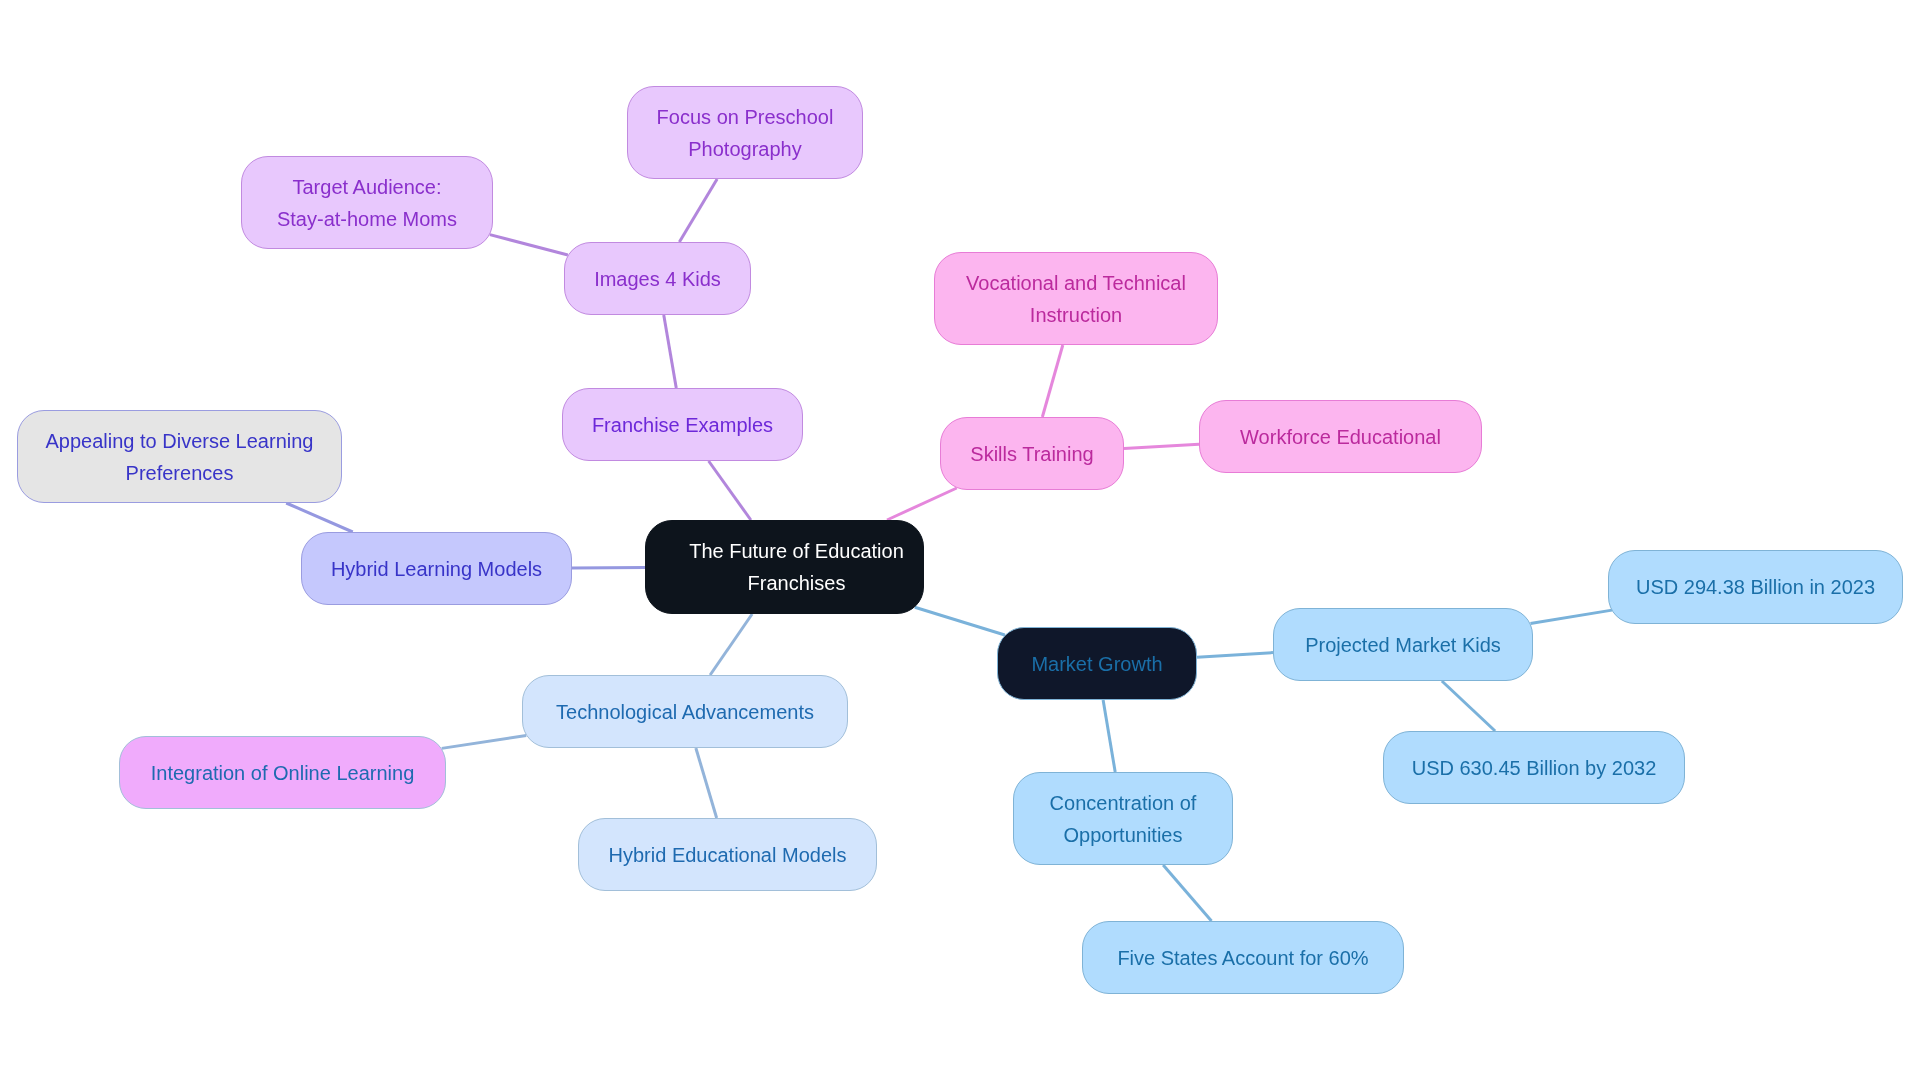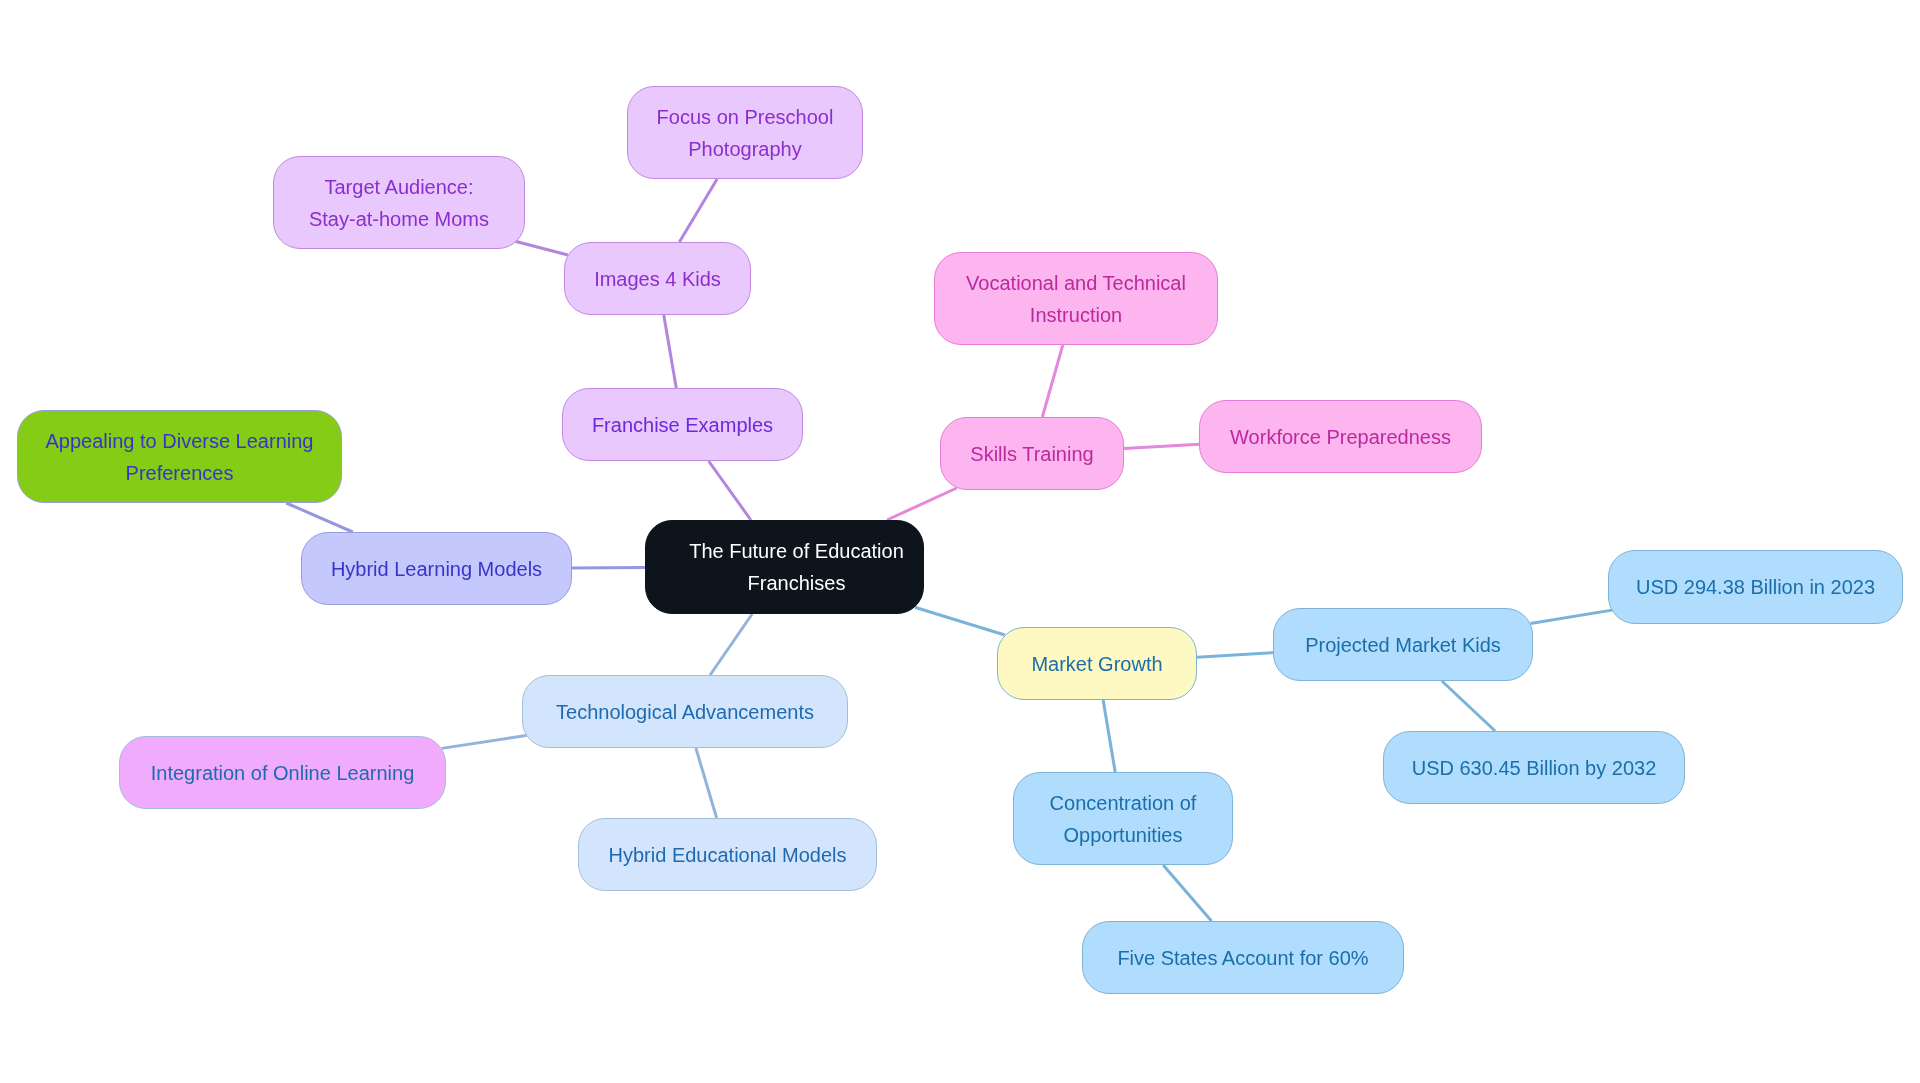--- a/index.html
+++ b/index.html
@@ -41,48 +41,48 @@
   </svg>
   <div id="nodelayer">
     <div class="node" style="left: 645px; top: 520px; width: 279px; height: 94px; border-radius: 27px; background: rgb(13, 20, 28); border-color: rgb(13, 20, 28); color: rgb(255, 255, 255); padding-left: 24px;">
       <span class="lbl">The Future of Education
 Franchises</span>
     </div>
     <div class="node" style="left: 627px; top: 86px; width: 236px; height: 93px; border-radius: 27px; background: rgb(232, 200, 253); border-color: rgb(193, 138, 224); color: rgb(138, 47, 204);">
       <span class="lbl">Focus on Preschool
 Photography</span>
     </div>
-    <div class="node" style="left: 241px; top: 156px; width: 252px; height: 93px; border-radius: 27px; background: rgb(232, 200, 253); border-color: rgb(193, 138, 224); color: rgb(138, 47, 204); margin-left: 32px;">
+    <div class="node" style="left: 241px; top: 156px; width: 252px; height: 93px; border-radius: 27px; background: rgb(232, 200, 253); border-color: rgb(193, 138, 224); color: rgb(138, 47, 204);">
       <span class="lbl">Target Audience:
 Stay-at-home Moms</span>
     </div>
     <div class="node" style="left: 564px; top: 242px; width: 187px; height: 73px; border-radius: 27px; background: rgb(232, 200, 253); border-color: rgb(193, 138, 224); color: rgb(138, 47, 204); justify-content: center;">
       <span class="lbl">Images 4 Kids</span>
     </div>
     <div class="node" style="left: 562px; top: 388px; width: 241px; height: 73px; border-radius: 27px; background: rgb(232, 200, 253); border-color: rgb(193, 138, 224); color: #6d28d9;">
       <span class="lbl">Franchise Examples</span>
     </div>
     <div class="node" style="left: 934px; top: 252px; width: 284px; height: 93px; border-radius: 27px; background: rgb(252, 181, 239); border-color: rgb(231, 124, 214); color: rgb(187, 42, 157);">
       <span class="lbl">Vocational and Technical
 Instruction</span>
     </div>
     <div class="node" style="left: 940px; top: 417px; width: 184px; height: 73px; border-radius: 27px; background: rgb(252, 181, 239); border-color: rgb(231, 124, 214); color: rgb(187, 42, 157);">
       <span class="lbl">Skills Training</span>
     </div>
     <div class="node" style="left: 1199px; top: 400px; width: 283px; height: 73px; border-radius: 27px; background: rgb(252, 181, 239); border-color: rgb(231, 124, 214); color: rgb(187, 42, 157);">
-      <span class="lbl">Workforce Preparedness</span>
+      <span class="lbl">Workforce Educational</span>
     </div>
-    <div class="node" style="left: 17px; top: 410px; width: 325px; height: 93px; border-radius: 27px; background: #84cc16; border-color: rgb(154, 156, 224); color: rgb(56, 52, 200);">
+    <div class="node" style="left: 17px; top: 410px; width: 325px; height: 93px; border-radius: 27px; background: #e5e5e5; border-color: rgb(154, 156, 224); color: rgb(56, 52, 200);">
       <span class="lbl">Appealing to Diverse Learning
 Preferences</span>
     </div>
     <div class="node" style="left: 301px; top: 532px; width: 271px; height: 73px; border-radius: 27px; background: rgb(197, 200, 253); border-color: rgb(154, 156, 224); color: rgb(56, 52, 200);">
       <span class="lbl">Hybrid Learning Models</span>
     </div>
-    <div class="node" style="left: 997px; top: 627px; width: 200px; height: 73px; border-radius: 27px; background: #fef9c3; border-color: rgb(127, 179, 214); color: rgb(26, 111, 168);">
+    <div class="node" style="left: 997px; top: 627px; width: 200px; height: 73px; border-radius: 27px; background: #0f172a; border-color: rgb(127, 179, 214); color: rgb(26, 111, 168);">
       <span class="lbl">Market Growth</span>
     </div>
     <div class="node" style="left: 1273px; top: 608px; width: 260px; height: 73px; border-radius: 27px; background: rgb(176, 220, 254); border-color: rgb(127, 179, 214); color: rgb(26, 111, 168);">
       <span class="lbl">Projected Market Kids</span>
     </div>
     <div class="node" style="left: 1608px; top: 550px; width: 295px; height: 74px; border-radius: 27px; background: rgb(176, 220, 254); border-color: rgb(127, 179, 214); color: rgb(26, 111, 168);">
       <span class="lbl">USD 294.38 Billion in 2023</span>
     </div>
     <div class="node" style="left: 1383px; top: 731px; width: 302px; height: 73px; border-radius: 27px; background: rgb(176, 220, 254); border-color: rgb(127, 179, 214); color: rgb(26, 111, 168);">
       <span class="lbl">USD 630.45 Billion by 2032</span>

